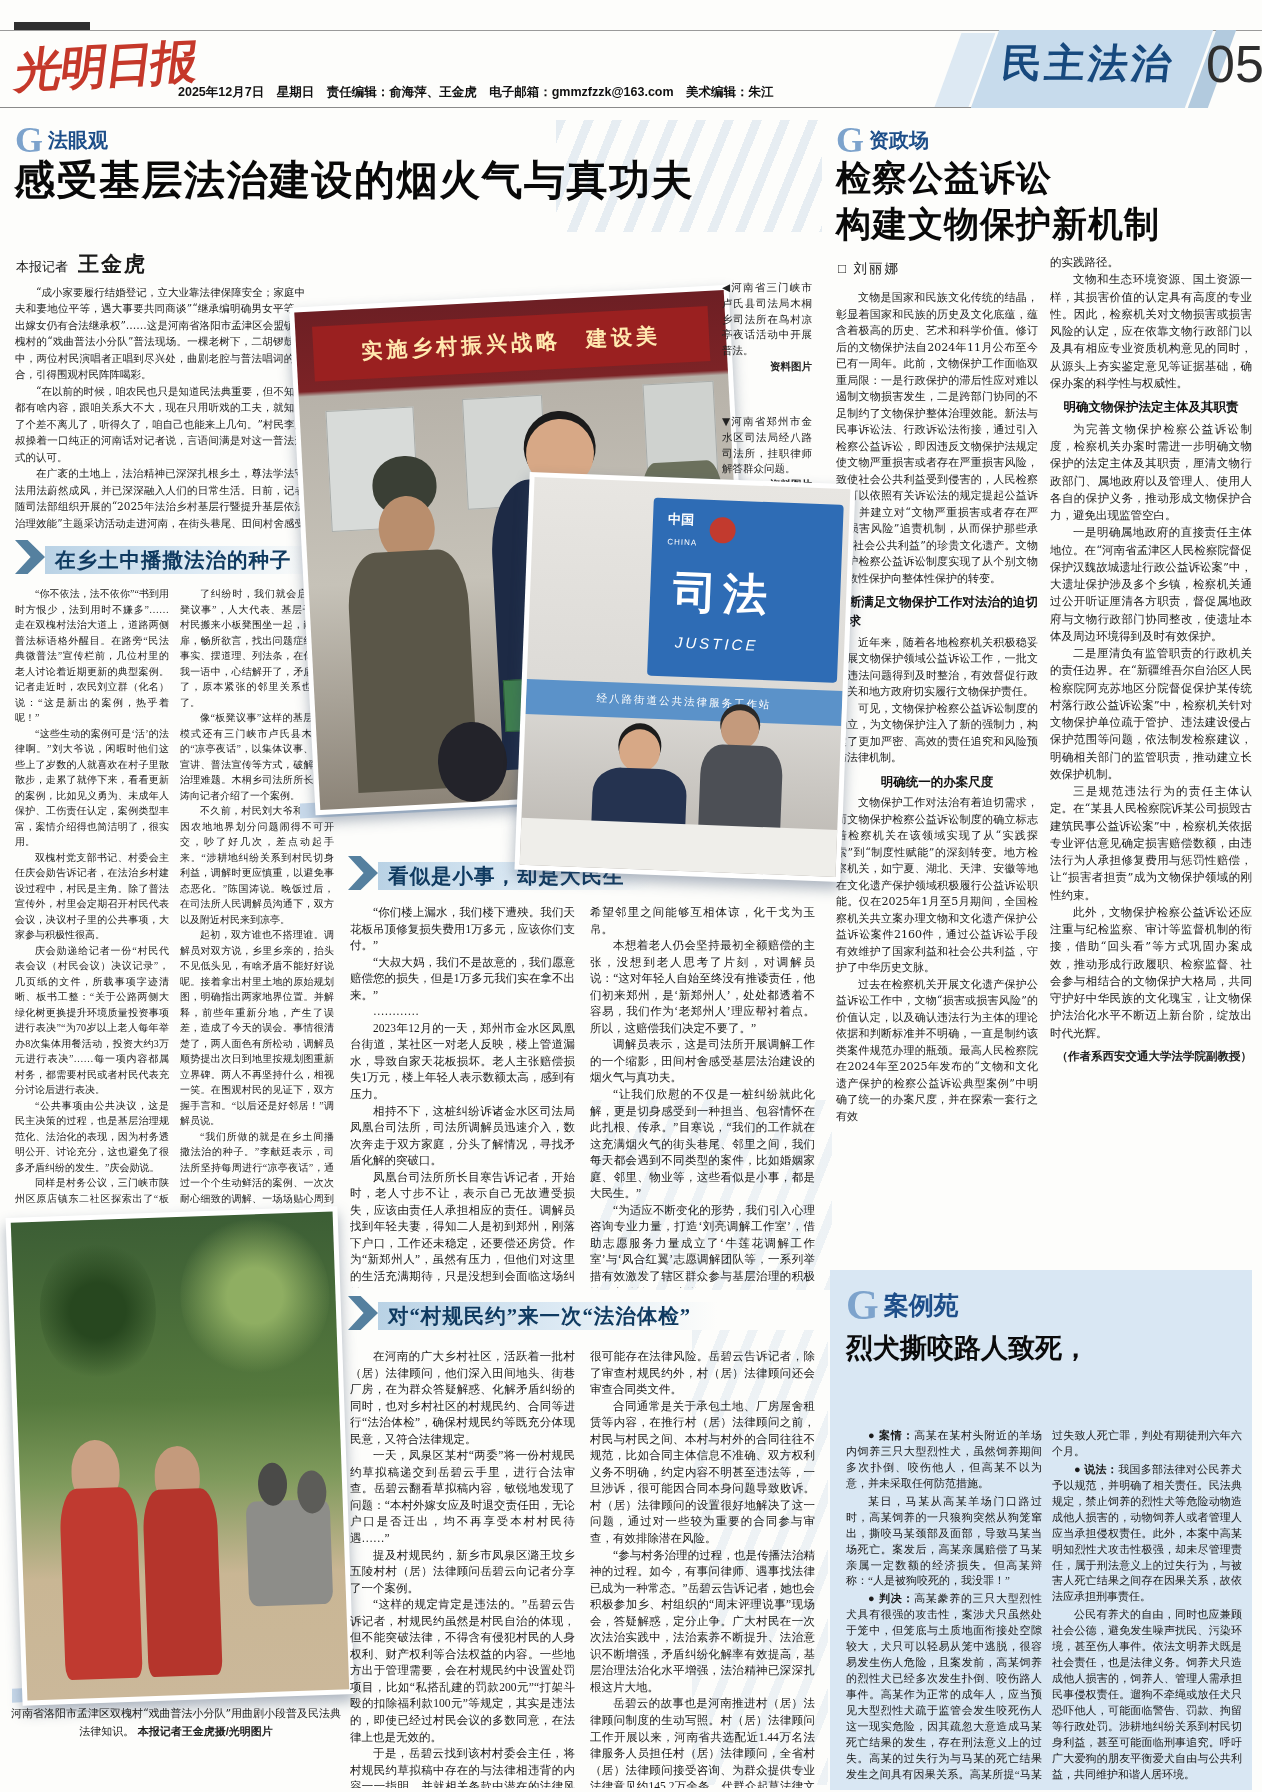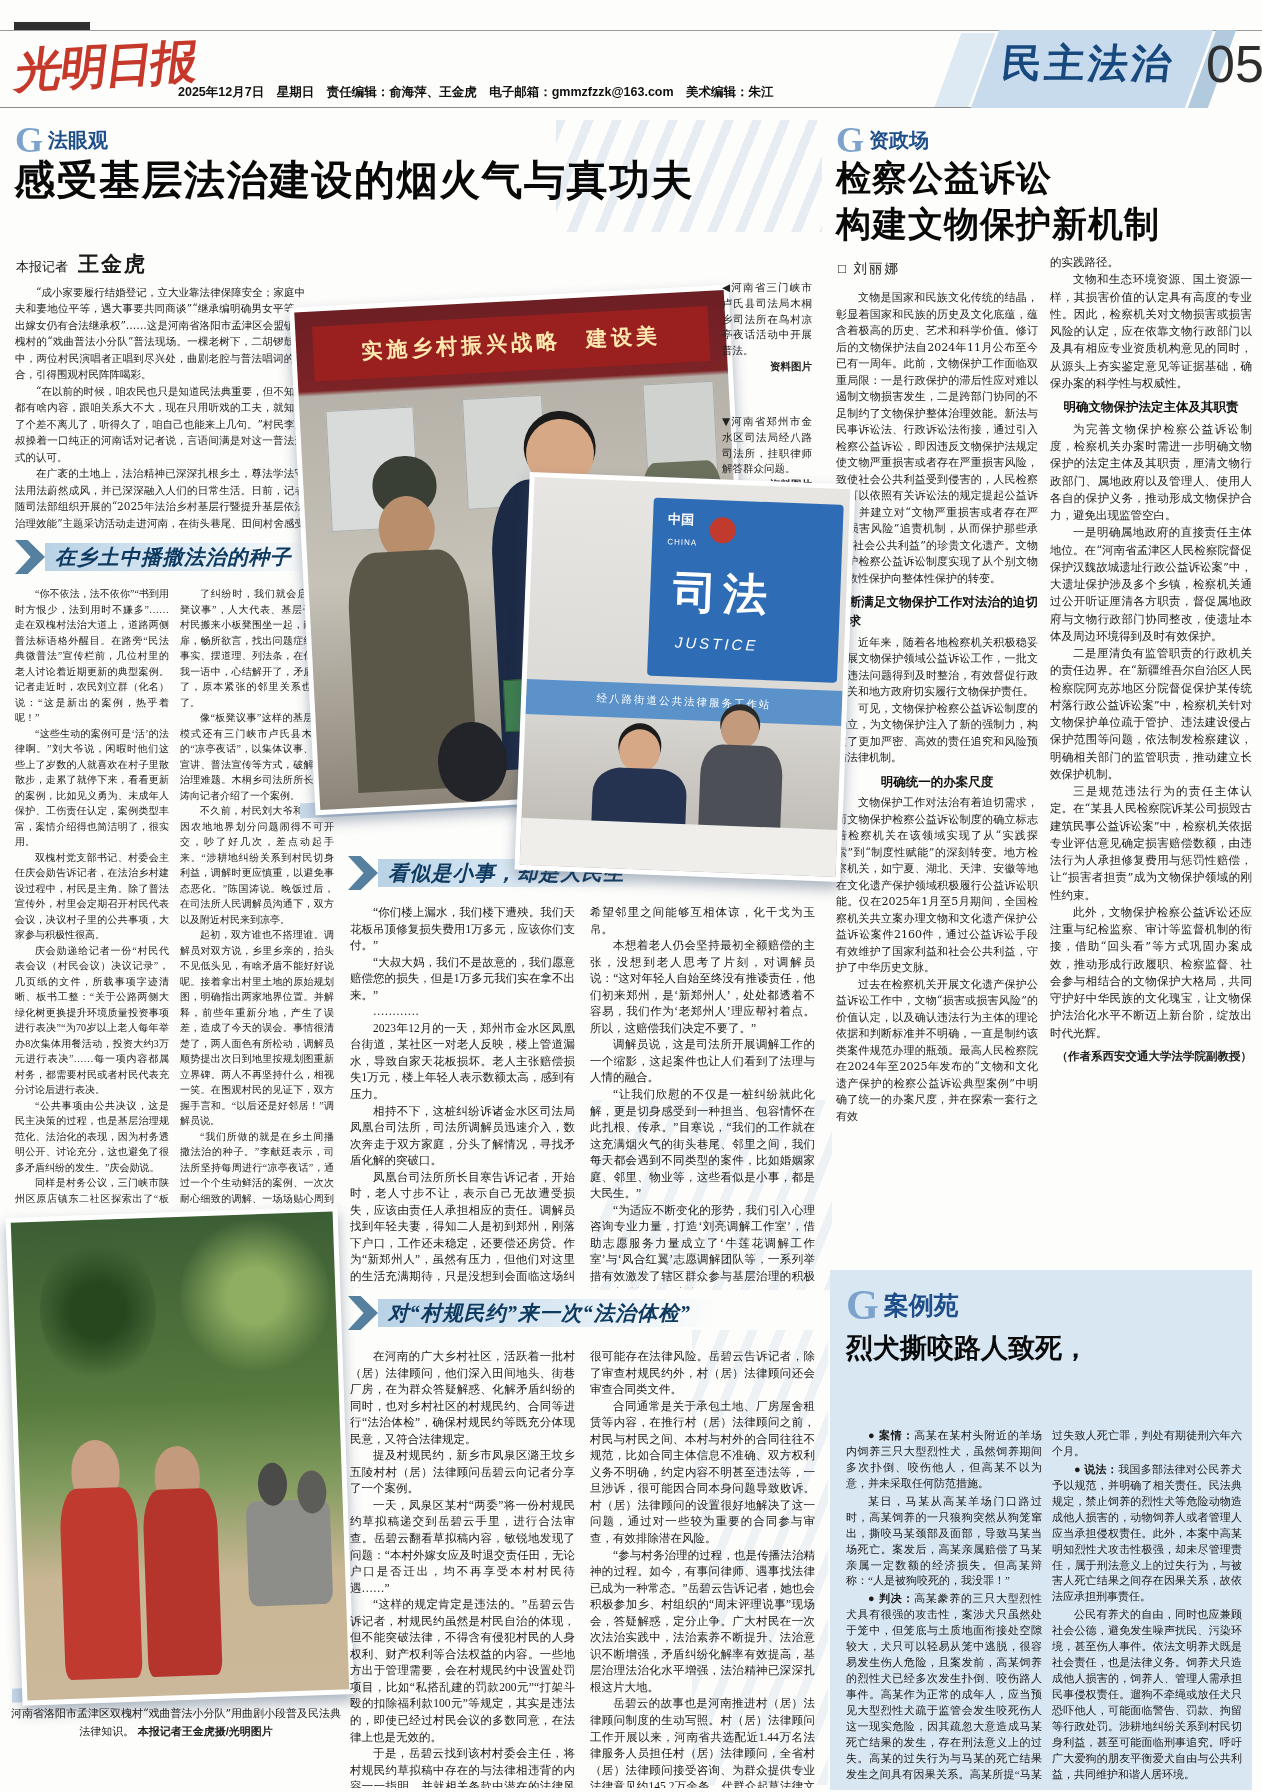--- a/index.html
+++ b/index.html
@@ -32,21 +32,21 @@
   
   .h-left{left:14px;top:156px;width:716px;font-size:41px;font-weight:bold;color:#090909;
           letter-spacing:1.5px;line-height:1.2;margin:0;}
   .byline{left:16px;top:250px;font-size:13px;}
   .byline b{font-size:21px;font-family:"DejaVu Serif",serif;margin-left:10px;letter-spacing:2px;}
   .h-right{left:836px;top:156px;width:420px;font-size:35px;font-weight:bold;color:#090909;
            line-height:1.32;margin:0;letter-spacing:1px;}
   .r-byline{left:838px;top:260px;font-size:13.5px;letter-spacing:2px;}
 
   
-  .sbanner{height:34px;display:flex;align-items:center;font-style:italic;}
+  .sbanner{height:34px;display:flex;align-items:flex-end;}
   .sbanner .arr{width:30px;height:34px;background:#55809f;
                 clip-path:polygon(0 0,42% 0,100% 50%,42% 100%,0 100%,52% 50%);}
   .sbanner .bar{height:28px;background:linear-gradient(90deg,#b9d2e5 0%,#ddeaf4 55%,rgba(221,234,244,0) 100%);
                 display:flex;align-items:center;padding:0 26px 0 10px;font-weight:bold;color:#0f3a60;
                 font-size:20.5px;white-space:nowrap;letter-spacing:1px;}
 
   
   .col{overflow:hidden;text-align:justify;}
   .col p{margin:0;text-indent:2em;}
   .intro{left:15px;top:284px;width:290px;height:250px;font-size:10.5px;line-height:1.57;color:#222;}
@@ -207,34 +207,34 @@
     <p>“大叔大妈，我们不是故意的，我们愿意赔偿您的损失，但是1万多元我们实在拿不出来。”</p>
     <p>…………</p>
     <p>2023年12月的一天，郑州市金水区凤凰台街道，某社区一对老人反映，楼上管道漏水，导致自家天花板损坏。老人主张赔偿损失1万元，楼上年轻人表示数额太高，感到有压力。</p>
     <p>相持不下，这桩纠纷诉诸金水区司法局凤凰台司法所，司法所调解员迅速介入，数次奔走于双方家庭，分头了解情况，寻找矛盾化解的突破口。</p>
     <p>凤凰台司法所所长目寒告诉记者，开始时，老人寸步不让，表示自己无故遭受损失，应该由责任人承担相应的责任。调解员找到年轻夫妻，得知二人是初到郑州，刚落下户口，工作还未稳定，还要偿还房贷。作为“新郑州人”，虽然有压力，但他们对这里的生活充满期待，只是没想到会面临这场纠纷。</p>
 
   </div>
   <div class="abs col colM songs" style="left:590px;top:904px;height:384px;">
     <p style="text-indent:0;">希望邻里之间能够互相体谅，化干戈为玉帛。</p>
     <p>本想着老人仍会坚持最初全额赔偿的主张，没想到老人思考了片刻，对调解员说：“这对年轻人自始至终没有推诿责任，他们初来郑州，是‘新郑州人’，处处都透着不容易，我们作为‘老郑州人’理应帮衬着点。所以，这赔偿我们决定不要了。”</p>
-    <p>调解员说，这是司法所开展调解工作的一个缩影，这起案件也让人们看到了法理与人情的融合。</p>
+    <p>调解员表示，这是司法所开展调解工作的一个缩影，田间村舍感受基层法治建设的烟火气与真功夫。</p>
     <p>“让我们欣慰的不仅是一桩纠纷就此化解，更是切身感受到一种担当、包容情怀在此扎根、传承。”目寒说，“我们的工作就在这充满烟火气的街头巷尾、邻里之间，我们每天都会遇到不同类型的案件，比如婚姻家庭、邻里、物业等，这些看似是小事，都是大民生。”</p>
     <p>“为适应不断变化的形势，我们引入心理咨询专业力量，打造‘刘亮调解工作室’，借助志愿服务力量成立了‘牛莲花调解工作室’与‘凤合红翼’志愿调解团队等，一系列举措有效激发了辖区群众参与基层治理的积极性、主动性。”目寒说。</p>
 
   </div>
 
   <div class="abs sbanner" style="left:348px;top:1296px;">
     <span class="arr"></span>
     <span class="bar">对“村规民约”来一次“法治体检”</span>
   </div>
   <div class="abs col colM songs" style="left:350px;top:1348px;height:440px;">
     <p>在河南的广大乡村社区，活跃着一批村（居）法律顾问，他们深入田间地头、街巷厂房，在为群众答疑解惑、化解矛盾纠纷的同时，也对乡村社区的村规民约、合同等进行“法治体检”，确保村规民约等既充分体现民意，又符合法律规定。</p>
+    <p>一天，凤泉区某村“两委”将一份村规民约草拟稿递交到岳碧云手里，进行合法审查。岳碧云翻看草拟稿内容，敏锐地发现了问题：“本村外嫁女应及时退交责任田，无论户口是否迁出，均不再享受本村村民待遇……”</p>
     <p>提及村规民约，新乡市凤泉区潞王坟乡五陵村村（居）法律顾问岳碧云向记者分享了一个案例。</p>
-    <p>一天，凤泉区某村“两委”将一份村规民约草拟稿递交到岳碧云手里，进行合法审查。岳碧云翻看草拟稿内容，敏锐地发现了问题：“本村外嫁女应及时退交责任田，无论户口是否迁出，均不再享受本村村民待遇……”</p>
     <p>“这样的规定肯定是违法的。”岳碧云告诉记者，村规民约虽然是村民自治的体现，但不能突破法律，不得含有侵犯村民的人身权利、财产权利等合法权益的内容。一些地方出于管理需要，会在村规民约中设置处罚项目，比如“私搭乱建的罚款200元”“打架斗殴的扣除福利款100元”等规定，其实是违法的，即使已经过村民会议的多数同意，在法律上也是无效的。</p>
     <p>于是，岳碧云找到该村村委会主任，将村规民约草拟稿中存在的与法律相违背的内容一一指明，并就相关条款中潜在的法律风险进行告知，由该村村“两委”进行修改，并向村民进行解释。最终，这一违法条款被移除。</p>
 
   </div>
   <div class="abs col colM songs" style="left:590px;top:1348px;height:440px;">
     <p style="text-indent:0;">很可能存在法律风险。岳碧云告诉记者，除了审查村规民约外，村（居）法律顾问还会审查合同类文件。</p>
     <p>合同通常是关于承包土地、厂房屋舍租赁等内容，在推行村（居）法律顾问之前，村民与村民之间、本村与村外的合同往往不规范，比如合同主体信息不准确、双方权利义务不明确，约定内容不明甚至违法等，一旦涉诉，很可能因合同本身问题导致败诉。村（居）法律顾问的设置很好地解决了这一问题，通过对一些较为重要的合同参与审查，有效排除潜在风险。</p>
     <p>“参与村务治理的过程，也是传播法治精神的过程。如今，有事问律师、遇事找法律已成为一种常态。”岳碧云告诉记者，她也会积极参加乡、村组织的“周末评理说事”现场会，答疑解惑，定分止争。广大村民在一次次法治实践中，法治素养不断提升、法治意识不断增强，矛盾纠纷化解率有效提高，基层治理法治化水平增强，法治精神已深深扎根这片大地。</p>
     <p>岳碧云的故事也是河南推进村（居）法律顾问制度的生动写照。村（居）法律顾问工作开展以来，河南省共选配近1.44万名法律服务人员担任村（居）法律顾问，全省村（居）法律顾问接受咨询、为群众提供专业法律意见约145.2万余条，代群众起草法律文书16.4万余件，开展法治讲座近21.3万次，参与调解矛盾纠纷26.3万余件，提供现场法律服务107.2万余次，为村（居）重大事项提供法律意见7.1万余条。</p>
   </div>

